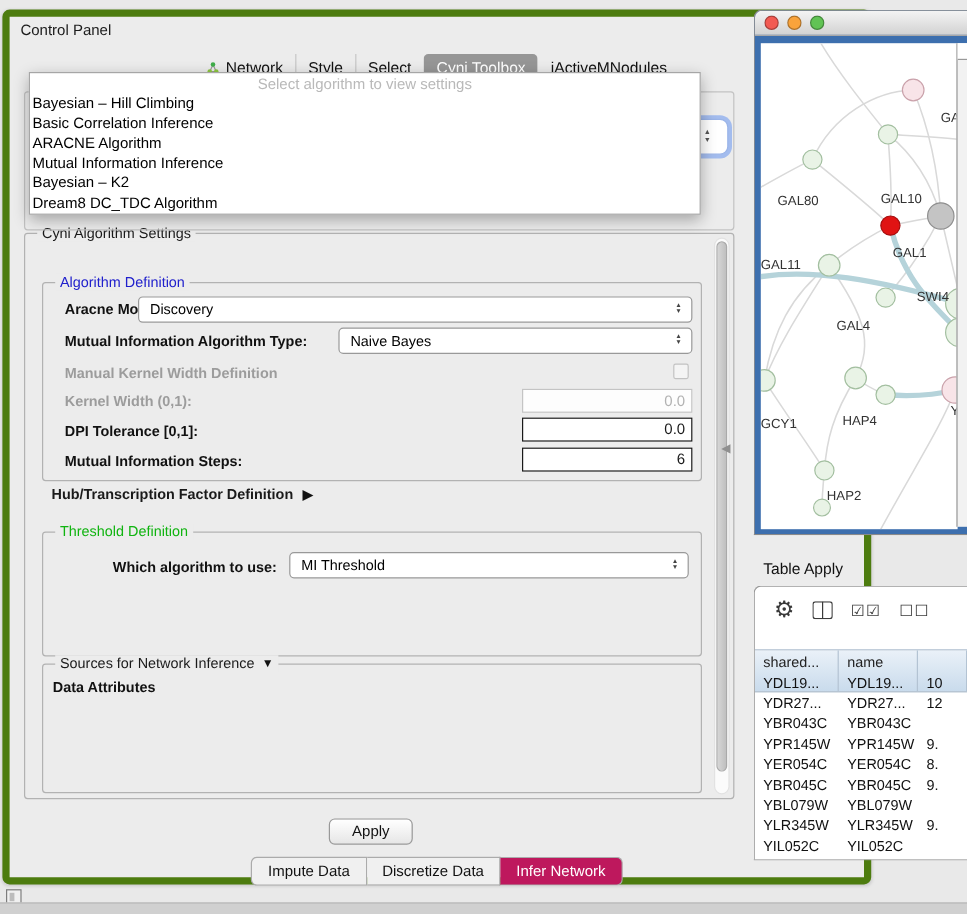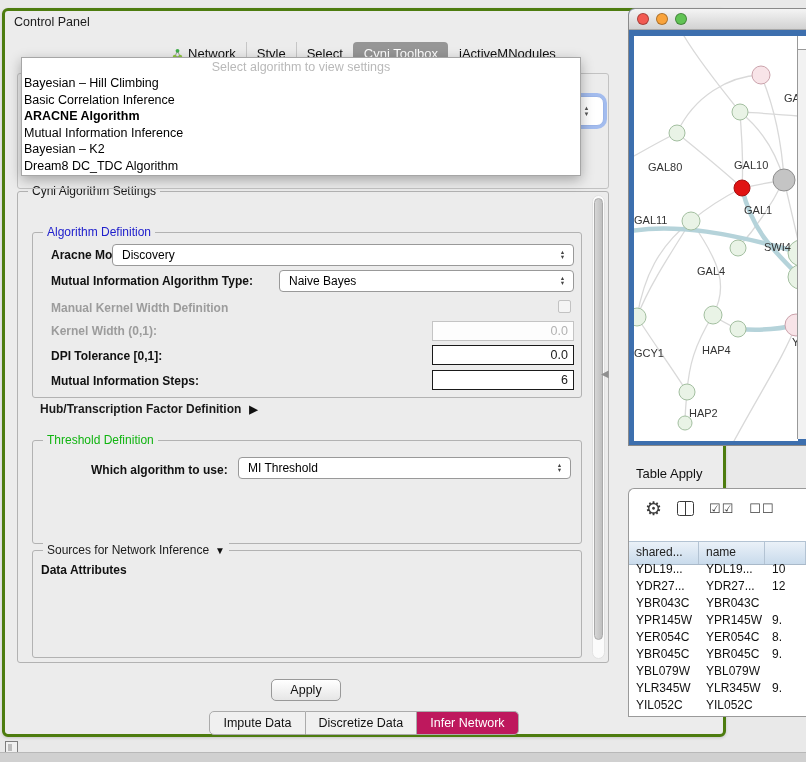--- a/index.html
+++ b/index.html
@@ -1,41 +1,41 @@
 <!DOCTYPE html>
 <html><head>
 <meta charset="utf-8">
 <style>
   *{box-sizing:border-box;margin:0;padding:0}
   html,body{width:806px;height:762px}
   body{position:relative;overflow:hidden;background:#e9e9e9;font-family:"Liberation Sans",sans-serif;font-size:12px;color:#1a1a1a}
 
   
-  .panel{position:absolute;left:2px;top:8px;width:724px;height:729px;background:#ececec;border:3px solid #4d7c0f;border-radius:6px;box-shadow:0 1px 3px rgba(0,0,0,.15)}
+  .panel{position:absolute;left:2px;top:8px;width:724px;height:729px;background:#ececec;border:6px solid #4d7c0f;border-radius:6px;box-shadow:0 1px 3px rgba(0,0,0,.15)}
   .titlebar{position:absolute;top:0;left:0;right:0;height:22px;display:flex;justify-content:space-between;align-items:center;padding:0 9px;font-size:12.5px;color:#1b1b1b}
   .win-btns{display:flex;gap:10px;align-items:center}
   .float-btn{width:10px;height:10px;border:1.5px solid #2c2c2c;display:inline-block;background:#ececec}
   .close-btn{font-weight:bold;font-size:16px;line-height:12px;color:#1b1b1b}
 
   .tabbar{position:absolute;top:30px;left:0;right:0;height:24px;display:flex;justify-content:center;align-items:center}
   .tab{padding:3px 10px;font-size:13px;color:#111;display:flex;align-items:center;gap:5px;border-left:1px solid #c6c6c6;height:22px}
   .tab:first-child{border-left:none}
   .tab.active{background:#969696;color:#fff;border-radius:4px;border-left-color:transparent}
   .tab.active + .tab{border-left-color:transparent}
   .tabicon{display:inline-flex;align-items:center}
 
   
   .ghost-group{position:absolute;left:12px;top:62px;width:592px;height:116px;border:1px solid #c2c2c2;border-radius:3px;z-index:1}
   .combo-stepper{position:absolute;left:564px;top:85px;width:35px;height:30px;background:#fff;border:1px solid #9ab4e8;border-radius:7px;box-shadow:0 0 0 3px rgba(104,150,240,.55);z-index:5;display:flex;flex-direction:column;align-items:center;justify-content:center;font-size:6px;line-height:6px;color:#555}
 
   
   .popup{position:absolute;left:16px;top:46px;width:560px;height:119px;background:#fff;border:1px solid #a6a6a6;box-shadow:0 4px 12px rgba(0,0,0,.3);z-index:40;padding-top:2px}
   .popup-header{text-align:center;color:#b9b9b9;font-size:12.5px;height:15px;line-height:15px}
   .popup-item{font-size:12.5px;height:16.5px;line-height:16.5px;padding-left:2px;color:#000}
-  .popup-item.selected{font-weight:bold}
+  .popup-item.selected{font-weight:normal}
 
   
   .group{position:absolute;border:1px solid #b2b2b2;border-radius:3px}
   .gtitle{position:absolute;top:-8px;left:10px;background:#ececec;padding:0 4px;font-size:12px;color:#1a1a1a;white-space:nowrap}
   .gtitle.blue{color:#2020cc}
   .gtitle.green{color:#10b410}
   .cyni-group{left:12px;top:180px;width:592px;height:472px}
   .v-scrollbar{position:absolute;top:3px;right:3px;bottom:3px;width:13px;background:#fbfbfb;border:1px solid #e2e2e2;border-radius:7px}
   .v-scrollbar .thumb{position:absolute;top:2px;left:1px;right:1px;bottom:18px;background:linear-gradient(90deg,#d6d6d6,#bfbfbf);border:1px solid #a9a9a9;border-radius:6px}
 
@@ -98,21 +98,21 @@
   .net-scroll{position:absolute;right:0;top:27px;bottom:6px;width:9px;background:#f2f2f2;border-left:1px solid #999}
   .net-scroll .box{position:absolute;top:0;left:0;right:0;height:14px;background:#fff;border-bottom:1px solid #999}
 
   
   .tp-label{position:absolute;left:636px;top:466px;font-size:13px;color:#111}
   .table-window{position:absolute;left:628px;top:488px;width:178px;height:229px;background:#fff;border:1px solid #9a9a9a;border-right:none;border-radius:6px 0 0 0;overflow:hidden}
   .tt-toolbar{position:absolute;top:10px;left:16px;display:flex;gap:15px;align-items:center}
   .gear{font-size:19px;color:#3a3a3a;line-height:19px}
   .cols-icon{display:inline-flex}
   .checks{font-size:13px;color:#3a3a3a;letter-spacing:1px}
-  .thead{position:absolute;top:52px;left:0;right:0;height:24px;background:linear-gradient(#eaf1f8,#c9dbec);border-top:1px solid #b3c3d3;border-bottom:1px solid #a9b9c9;display:flex}
+  .thead{position:absolute;top:52px;left:0;right:0;height:36px;background:linear-gradient(#eaf1f8,#c9dbec);border-top:1px solid #b3c3d3;border-bottom:1px solid #a9b9c9;display:flex}
   .th{font-size:12px;color:#222;padding:3px 0 0 7px;border-right:1px solid #b3c3d3;overflow:hidden;white-space:nowrap}
   .tbody{position:absolute;top:72px;left:0;right:0;bottom:0}
   .tr{display:flex;height:17px;line-height:17px}
   .td{padding:0 0 0 7px;overflow:hidden;white-space:nowrap;font-size:12px;color:#111}
   .c0{width:70px;flex:none}.c1{width:66px;flex:none}.c2{flex:1}
 
   
   .split-arrow{position:absolute;left:601px;top:368px;font-size:10px;color:#8f8f8f}
   .corner-icon{position:absolute;left:5px;top:741px;width:13px;height:13px;border:1px solid #7d7d7d;background:#f0f0f0}
   .corner-icon:before{content:"";position:absolute;left:2px;top:2px;width:4px;height:7px;background:#bcbcbc}

